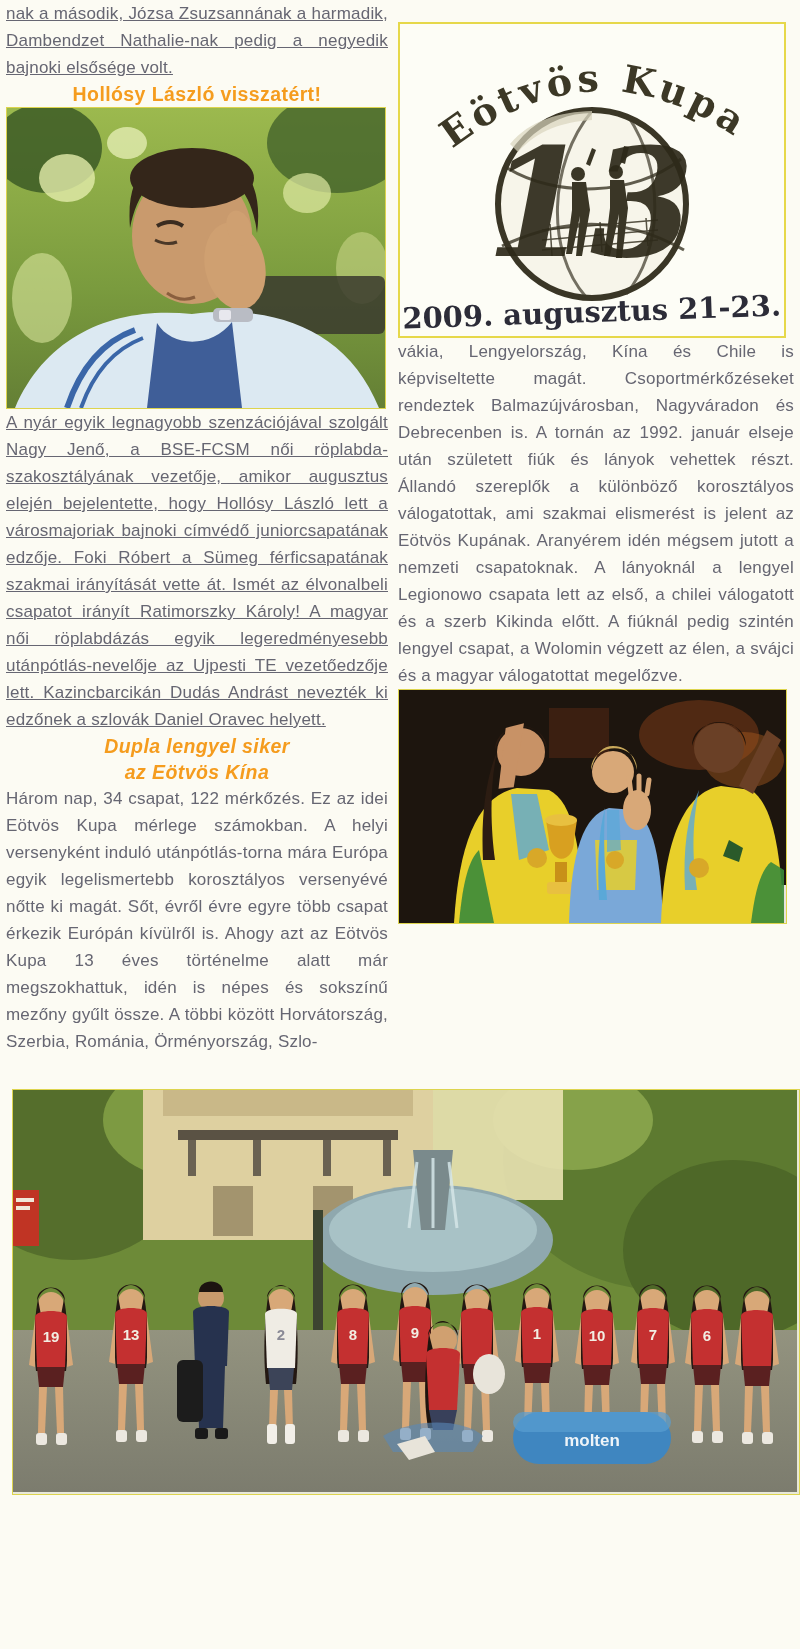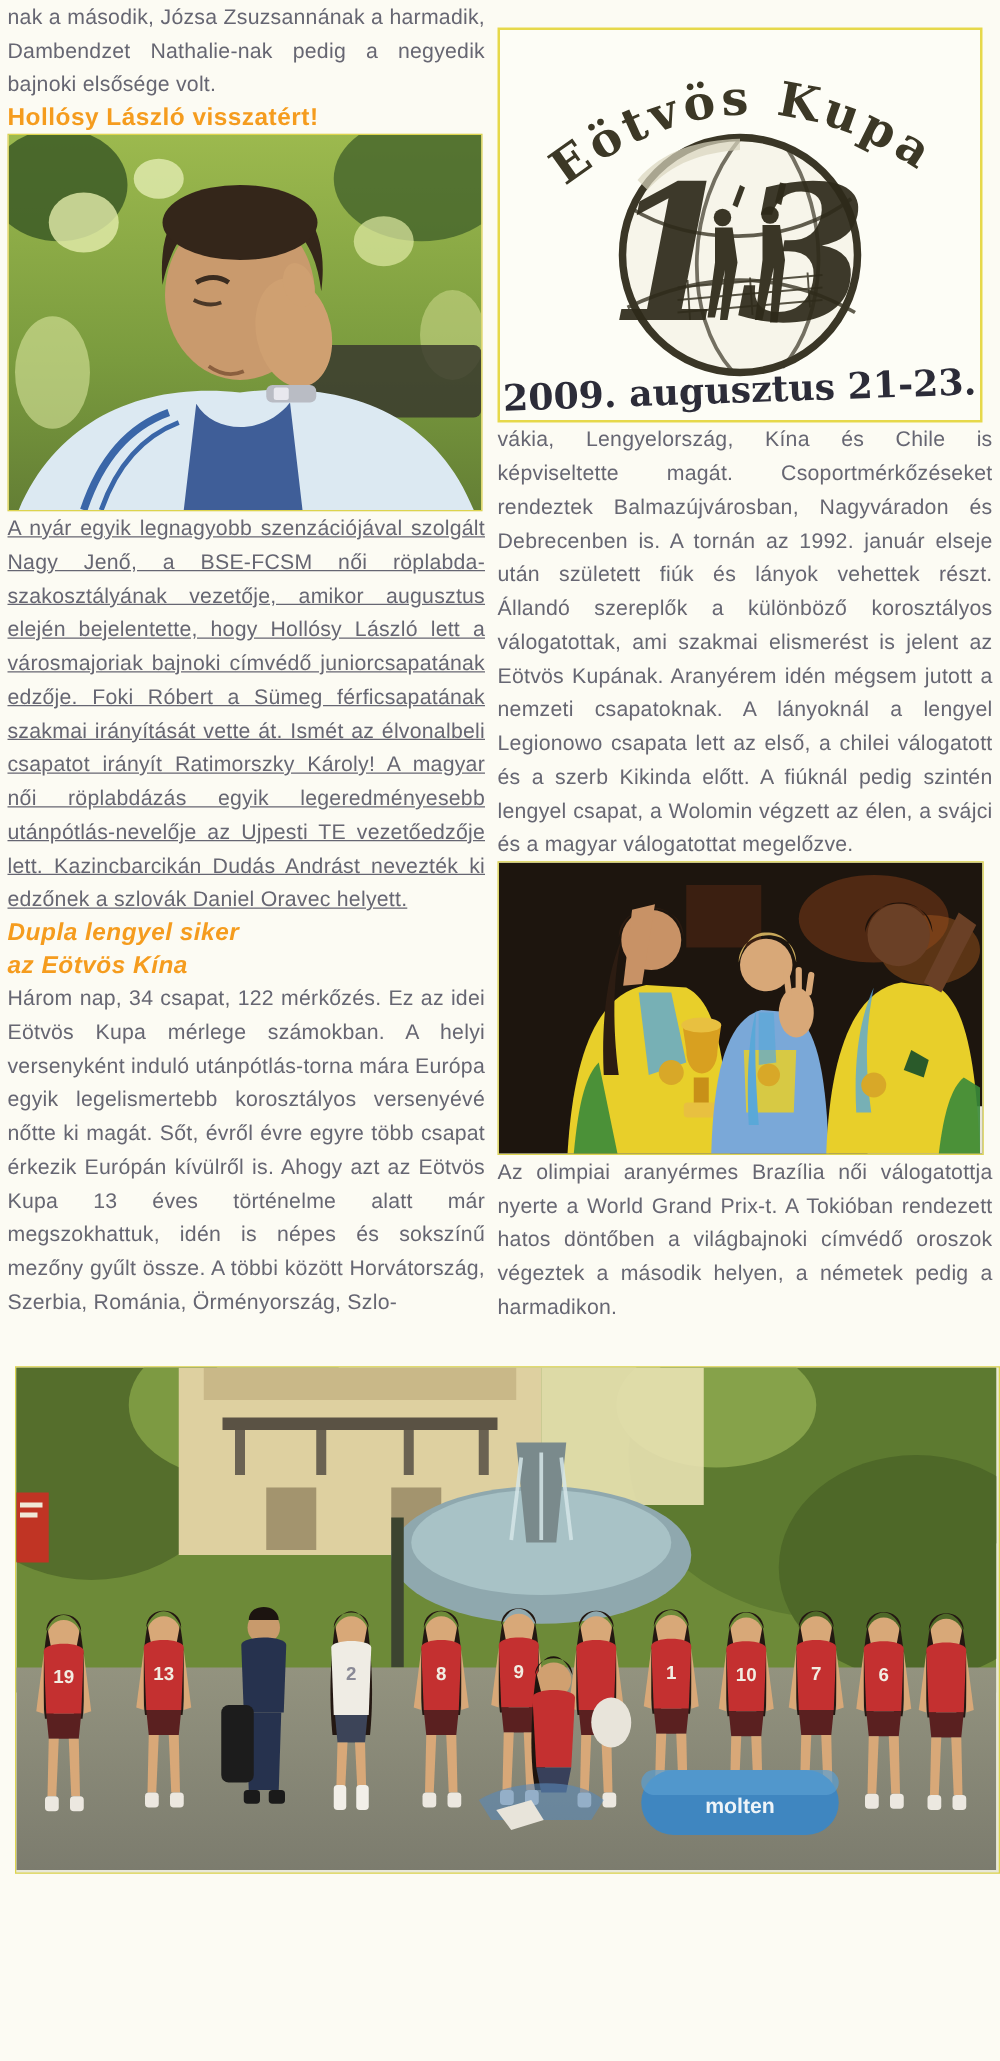--- a/index.html
+++ b/index.html
@@ -23,30 +23,31 @@
     text-align:justify;
     margin:0;
     color:#666672;
     letter-spacing:.2px;
   }
   h3.orange{
     margin:0;
     font-size:19.5px;line-height:26px;
     font-weight:bold;
     color:#f59c1e;
+    text-align:center;
     letter-spacing:.4px;
   }
   .photo{
     border:1px solid #ddd44e;
     background:#e8e8d8;
     overflow:hidden;
     line-height:0;
   }
   
-  .intro{margin-top:32px;}
+  .intro{margin-top:32px;text-decoration:underline;}
   .h-hollosy{margin-top:28px;margin-bottom:14px;}
   .photo-hollosy{width:378px;height:300px;}
   .p-left-1{margin-top:17px;text-decoration:underline;}
   .h-dupla{margin-top:22px;margin-bottom:5px;font-style:italic;}
   .p-left-2{margin-top:4px;}
   
   .logo-box{
     margin-top:22px;
     width:388px;height:316px;
     border:2px solid #e6d84a;
@@ -215,21 +216,20 @@
             <circle cx="320" cy="58" r="25" fill="#6a4026"></circle>
             <path d="M293,56 C293,26 347,24 347,56 C343,38 333,32 320,32 C306,32 297,42 293,56 Z" fill="#1e120a"></path>
             <path d="M340,96 L368,40 L382,50 L354,104 Z" fill="#6a4026"></path>
             <path d="M300,100 C292,140 294,170 298,200 L286,200 C284,160 288,126 300,100 Z" fill="#5aa8d8" opacity="0.8"></path>
             <circle cx="300" cy="178" r="10" fill="#d8a828"></circle>
             <path d="M330,150 l14,8 -4,14 -16,-6 Z" fill="#2a5a2a"></path>
           </g>
         </svg>
       </div>
 
-      <p class="body p-right-2">Az olimpiai aranyérmes Brazília női válogatottja nyerte a World Grand Prix-t. A Tokióban rendezett hatos döntőben a világbajnoki címvédő oroszok végeztek a második helyen, a németek pedig a harmadikon.</p>
     </div>
   </div>
 
   <div class="photo photo-group">
     <svg width="784" height="402" viewBox="0 0 784 402">
       <defs>
         <linearGradient id="gr" x1="0" y1="0" x2="0" y2="1">
           <stop offset="0" stop-color="#93937f"></stop>
             <stop offset="1" stop-color="#7c7c6e"></stop>
         </linearGradient>

